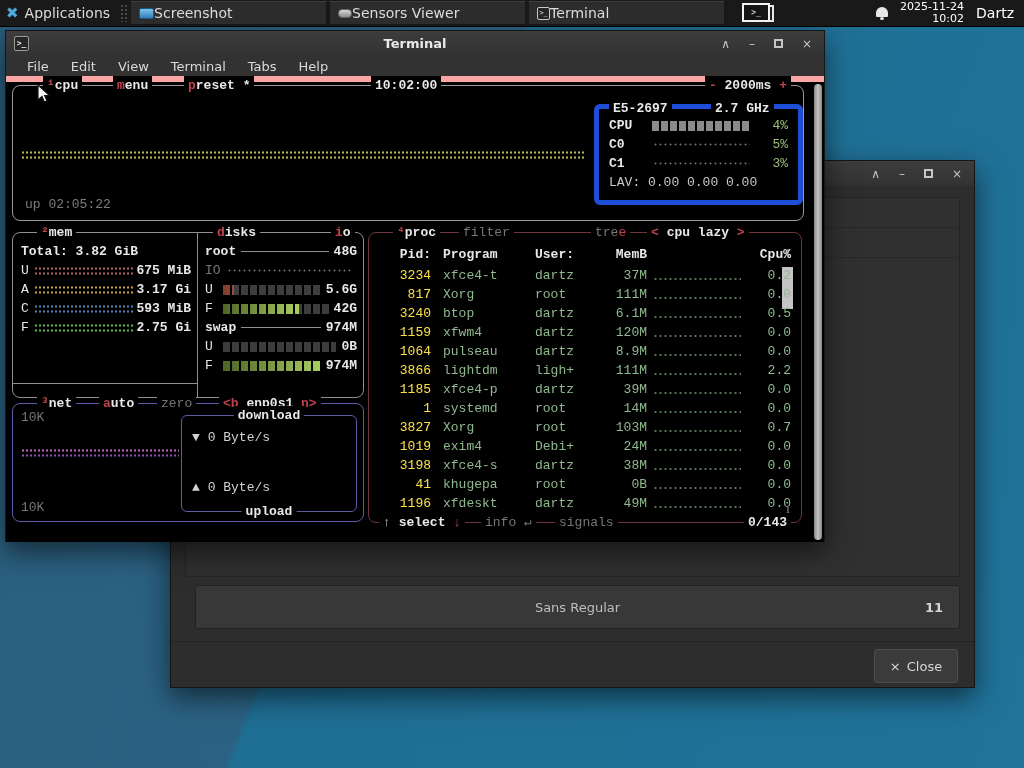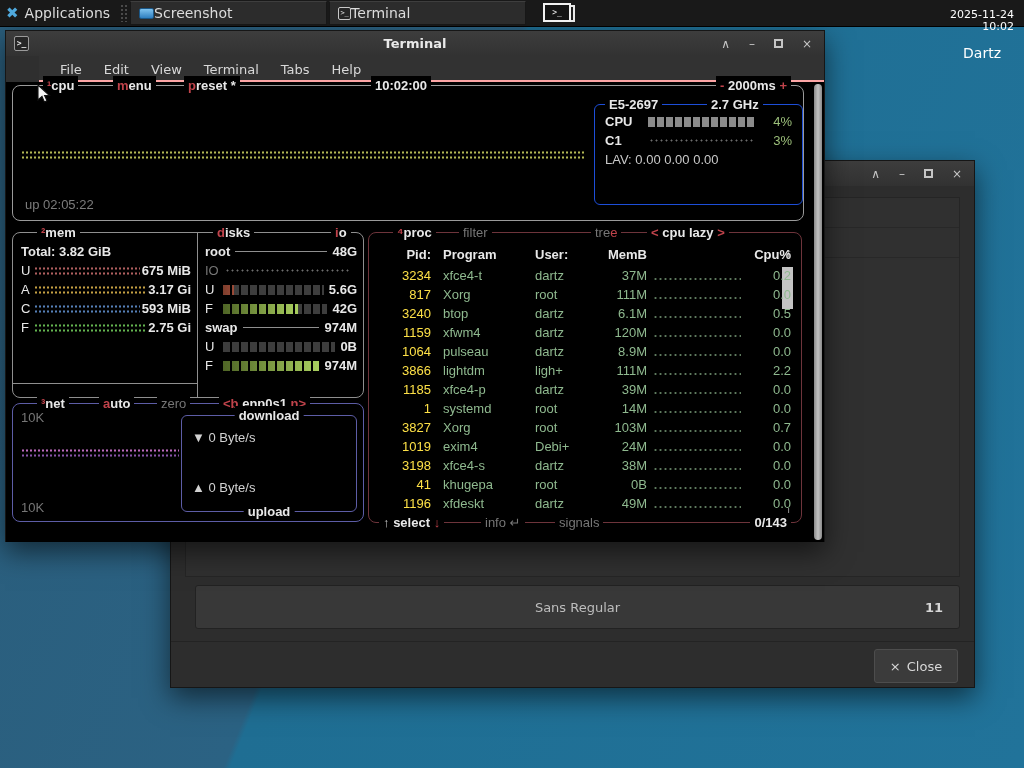--- a/index.html
+++ b/index.html
@@ -19,21 +19,21 @@
   .task { display:flex; align-items:center; width:197px; margin:1px 1px;
     background:#2c2c2c; border:1px solid #171717; border-top-color:#3e3e3e; padding:0 8px; font-size:14px; }
   .ico-shot { width:15px; height:11px; background:linear-gradient(#7ec3ef,#2f7fc0); border:1px solid #1b5787; border-radius:2px; }
   .ico-sens { width:14px; height:9px; background:linear-gradient(#d8d8d8,#8b8b8b); border-radius:4px; border:1px solid #666; }
   .ico-term { width:13px; height:13px; background:#262626; border:1px solid #c9c9c9; border-radius:2px;
     color:#e6e6e6; font-size:7px; line-height:11px; text-align:center; font-family:"DejaVu Sans Mono",monospace; }
   .pager { position:relative; width:46px; margin:1px 0 1px 10px; }
   .pager .back { position:absolute; left:14px; top:4px; width:24px; height:17px; border:2px solid #e8e8e8; background:#1d1d1d; }
   .pager .front { position:absolute; left:6px; top:2px; width:28px; height:19px; border:2px solid #f2f2f2; background:#141414;
     color:#eee; font-size:8px; line-height:15px; text-align:center; font-family:"DejaVu Sans Mono",monospace; }
-  .panel-right { margin-left:auto; display:flex; align-items:center; gap:12px; padding-right:10px;flex-direction:column; }
+  .panel-right { margin-left:auto; display:flex; align-items:center; gap:12px; padding-right:10px; }
   .bell { position:relative; width:12px; height:10px; background:#e8e8e8; border-radius:6px 6px 1px 1px; margin-top:-3px; }
   .bell::after { content:""; position:absolute; left:4px; bottom:-3px; width:4px; height:3px; background:#e8e8e8; border-radius:50%; }
   .clock { text-align:right; font-size:11px; line-height:12px; color:#fff; }
   .user { font-size:14px; color:#fff; }
 
   
   .win { position:absolute; border:1px solid #161616; box-shadow:0 10px 26px rgba(0,0,0,.55); }
   .titlebar { height:25px; background:linear-gradient(#3d3d3d,#323232); display:flex; align-items:center;
     color:#e9e9e9; font-size:13px; font-weight:bold; position:relative; }
   .titlebar .title { position:absolute; left:0; right:0; text-align:center; }
@@ -50,25 +50,25 @@
   .dlg-fontrow .fname { position:absolute; left:0; right:0; text-align:center; }
   .dlg-fontrow .fsize { margin-left:auto; padding-right:16px; color:#d6d6d6; font-weight:bold; z-index:2; }
   .dlg-sep { position:absolute; left:0; right:0; top:480px; border-top:1px solid #232323; }
   .dlg-close { position:absolute; right:16px; top:488px; width:84px; height:34px; background:#3b3b3b;
     border:1px solid #4d4d4d; border-radius:3px; color:#d8d8d8; font-size:13px; display:flex; align-items:center; justify-content:center; gap:6px; }
 
   
   .terminal { left:5px; top:30px; width:820px; height:512px; background:#2f2f2f; z-index:2; }
   .t-icon { width:15px; height:15px; margin-left:8px; background:#262626; border:1px solid #9a9a9a; border-radius:2px;
     color:#e6e6e6; font-size:8px; line-height:13px; text-align:center; font-family:"DejaVu Sans Mono",monospace; z-index:2; }
-  .menubar { height:26px; background:#323232; display:flex; align-items:flex-end; padding-left:10px;
-    color:#d8d8d8; font-size:13px; border-bottom:2px solid #fca5a5;margin-left:33px; }
+  .menubar { height:26px; background:#323232; display:flex; align-items:flex-start; padding-left:10px;
+    color:#d8d8d8; font-size:13px; border-bottom:6px solid #fca5a5; }
   .menubar span { padding:3px 11px; }
   .term-content { position:relative; height:460px; background:#000;
-    font-family:Liberation Sans, sans-serif; font-size:13px; color:#8fb98f; }
+    font-family:Liberation Mono, monospace; font-size:13px; color:#8fb98f; }
   .t-scroll { position:absolute; right:2px; top:2px; bottom:2px; width:8px; border-radius:4px;
     background:linear-gradient(90deg,#8a8a8a,#c2c2c2,#8a8a8a); }
 
   
   .box { position:absolute; border:1px solid #9a9a9a; border-radius:8px; }
   .chunk { position:absolute; top:-10px; background:#000; padding:0 4px; white-space:nowrap;
     line-height:19px; font-size:13px; color:#e8e8e8; font-weight:bold; }
   .chunk-b { position:absolute; bottom:-10px; background:#000; padding:0 4px; white-space:nowrap;
     line-height:19px; font-size:13px; color:#e8e8e8; font-weight:bold; }
   .red { color:#c0434b; } .dim { color:#767676; font-weight:normal; } .ltgray { color:#c8c8c8; }
@@ -78,21 +78,21 @@
   .meter { flex:1; height:10px; margin:0 5px; position:relative;
     background:repeating-linear-gradient(90deg,#3d3d3d 0 7px,#000 7px 9px); }
   .meter .fill { position:absolute; left:0; top:0; bottom:0;
     background:repeating-linear-gradient(90deg,transparent 0 7px,#000 7px 9px),linear-gradient(90deg,#4f6526,#a9cf5f); }
   .meter .fill.used { background:repeating-linear-gradient(90deg,transparent 0 7px,#000 7px 9px),linear-gradient(90deg,#7c3d2c,#9c4b38); }
   .meter.cpu { background:repeating-linear-gradient(90deg,#8b8b8b 0 7px,#000 7px 9px); }
 
   .cpu-box { left:6px; top:3px; width:792px; height:136px; }
   .cpu-graph { position:absolute; left:8px; top:64px; width:565px; height:11px; --dc:#b2b755; }
   .uptime { position:absolute; left:12px; bottom:8px; color:#7c7c7c; }
-  .sensor-box { position:absolute; left:581px; top:18px; width:209px; height:101px; border:1px solid #1d4ed8; border-radius:6px; }
+  .sensor-box { position:absolute; left:581px; top:18px; width:209px; height:101px; border:5px solid #1d4ed8; border-radius:6px; }
   .s-rows { position:absolute; inset:7px 10px 2px 10px; }
   .s-row { display:flex; align-items:center; height:19px; }
   .s-name { width:38px; color:#e8e8e8; font-weight:bold; }
   .s-val { width:32px; text-align:right; color:#9cbf7a; }
 
   .md-box { left:6px; top:150px; width:352px; height:166px; border-color:#8f8f8f; }
   .vdiv { position:absolute; left:184px; top:0; bottom:0; border-left:1px solid #8f8f8f; }
   .hdiv { position:absolute; left:0; width:184px; top:150px; border-top:1px solid #8f8f8f; }
   .mem-pane { position:absolute; left:8px; top:9px; width:170px; }
   .m-row { display:flex; align-items:center; height:19px; }
@@ -137,20 +137,24 @@
   <div class="app-btn">
     <span class="xfce-logo">✖</span>
     <span>Applications</span>
   </div>
   <div class="handle"></div>
   <div class="task">
     <span class="ico-shot"></span>
     <span>Screenshot</span>
   </div>
   <div class="task">
+    <span class="ico-sens"></span>
+    <span>Sensors Viewer</span>
+  </div>
+  <div class="task">
     <span class="ico-term">&gt;_</span>
     <span>Terminal</span>
   </div>
   <div class="pager">
     <span class="back"></span>
     <span class="front">&gt;_</span>
   </div>
   <div class="panel-right">
     <span class="bell"></span>
     <span class="clock">
@@ -220,20 +224,25 @@
       <div class="sensor-box">
         <span class="chunk" style="left:10px">E5-2697</span>
         <span class="chunk" style="left:112px">2.7 GHz</span>
         <div class="s-rows">
           <div class="s-row">
             <span class="s-name">CPU</span>
             <span class="meter cpu"></span>
             <span class="s-val">4%</span>
           </div>
           <div class="s-row">
+            <span class="s-name">C0</span>
+            <span class="dotline"></span>
+            <span class="s-val">5%</span>
+          </div>
+          <div class="s-row">
             <span class="s-name">C1</span>
             <span class="dotline"></span>
             <span class="s-val">3%</span>
           </div>
           <div class="s-row ltgray">LAV: 0.00 0.00 0.00</div>
         </div>
       </div>
     </div>
 
     <div class="box md-box">

